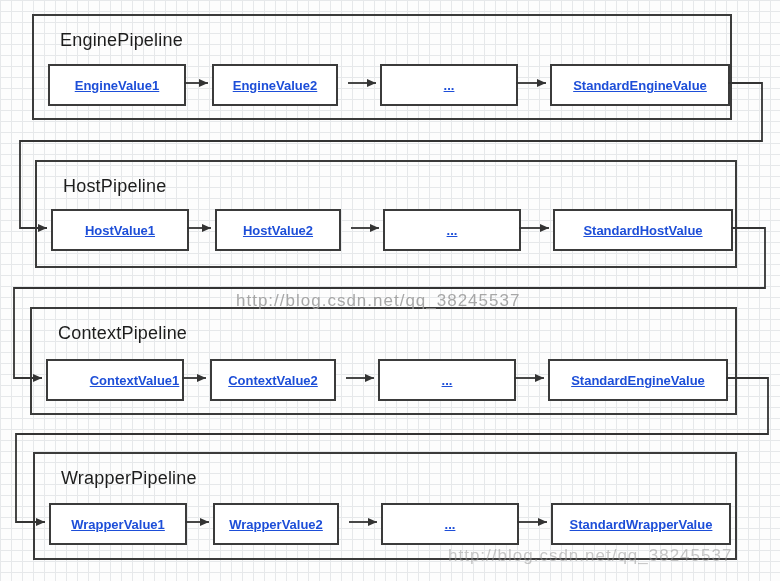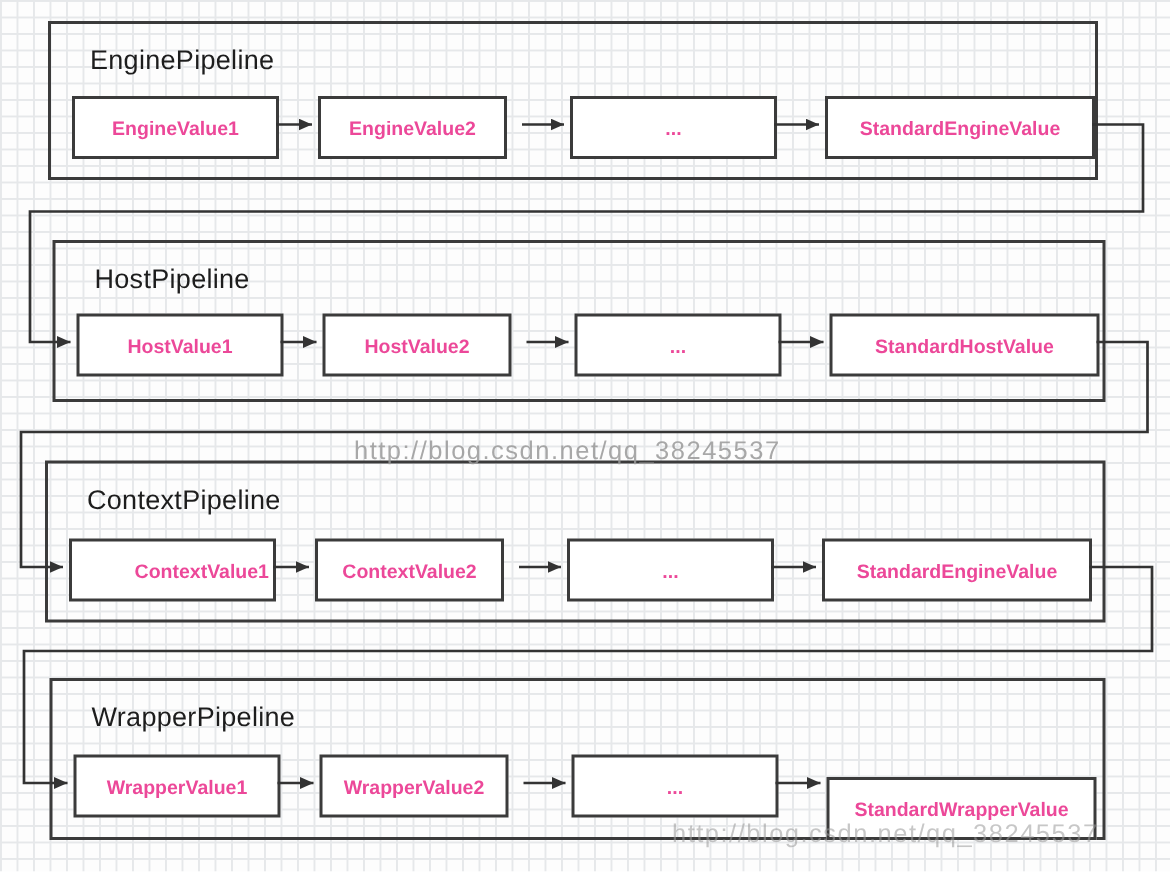--- a/index.html
+++ b/index.html
@@ -26,23 +26,24 @@
     font-size:18px;font-weight:normal;color:#1d1d1d;
     letter-spacing:.2px;
   }
   .node{
     position:absolute;
     height:42px;
     border:2px solid #3b3b3b;
     background:#ffffff;
     box-sizing:border-box;
     display:flex;align-items:center;justify-content:center;
-    font-size:13px;font-weight:bold;color:#ec4899;
+    font-size:13px;font-weight:bold;color:#1d4ed8;
     white-space:nowrap;
     z-index:2;
+    text-decoration:underline;
   }
   .n1{left:14px;width:138px;}
   .n2{left:178px;width:126px;}
   .n3{left:346px;width:138px;}
   .n4{left:516px;width:180px;}
   #arrow-layer{
     position:absolute;left:0;top:0;z-index:3;
     pointer-events:none;
   }
   .watermark{
@@ -84,21 +85,21 @@
     <div class="node n2" style="top:50px;">ContextValue2</div>
     <div class="node n3" style="top:50px;">...</div>
     <div class="node n4" style="top:50px;">StandardEngineValue</div>
   </div>
 
   <div class="pipeline" style="left:33px;top:452px;width:704px;height:108px;">
     <span class="pipeline-title">WrapperPipeline</span>
     <div class="node n1" style="top:49px;">WrapperValue1</div>
     <div class="node n2" style="top:49px;">WrapperValue2</div>
     <div class="node n3" style="top:49px;">...</div>
-    <div class="node n4" style="top:49px;margin-top:15px;">StandardWrapperValue</div>
+    <div class="node n4" style="top:49px;">StandardWrapperValue</div>
   </div>
 
   <svg id="arrow-layer" width="780" height="581" viewBox="0 0 780 581">
     <defs>
       <marker id="arr" markerWidth="10" markerHeight="8" refX="9" refY="4" orient="auto" markerUnits="userSpaceOnUse">
         <path d="M0,0 L9,4 L0,8 z" fill="#333333"></path>
       </marker>
     </defs>
     <g stroke="#333333" stroke-width="1.8" fill="none">
 

